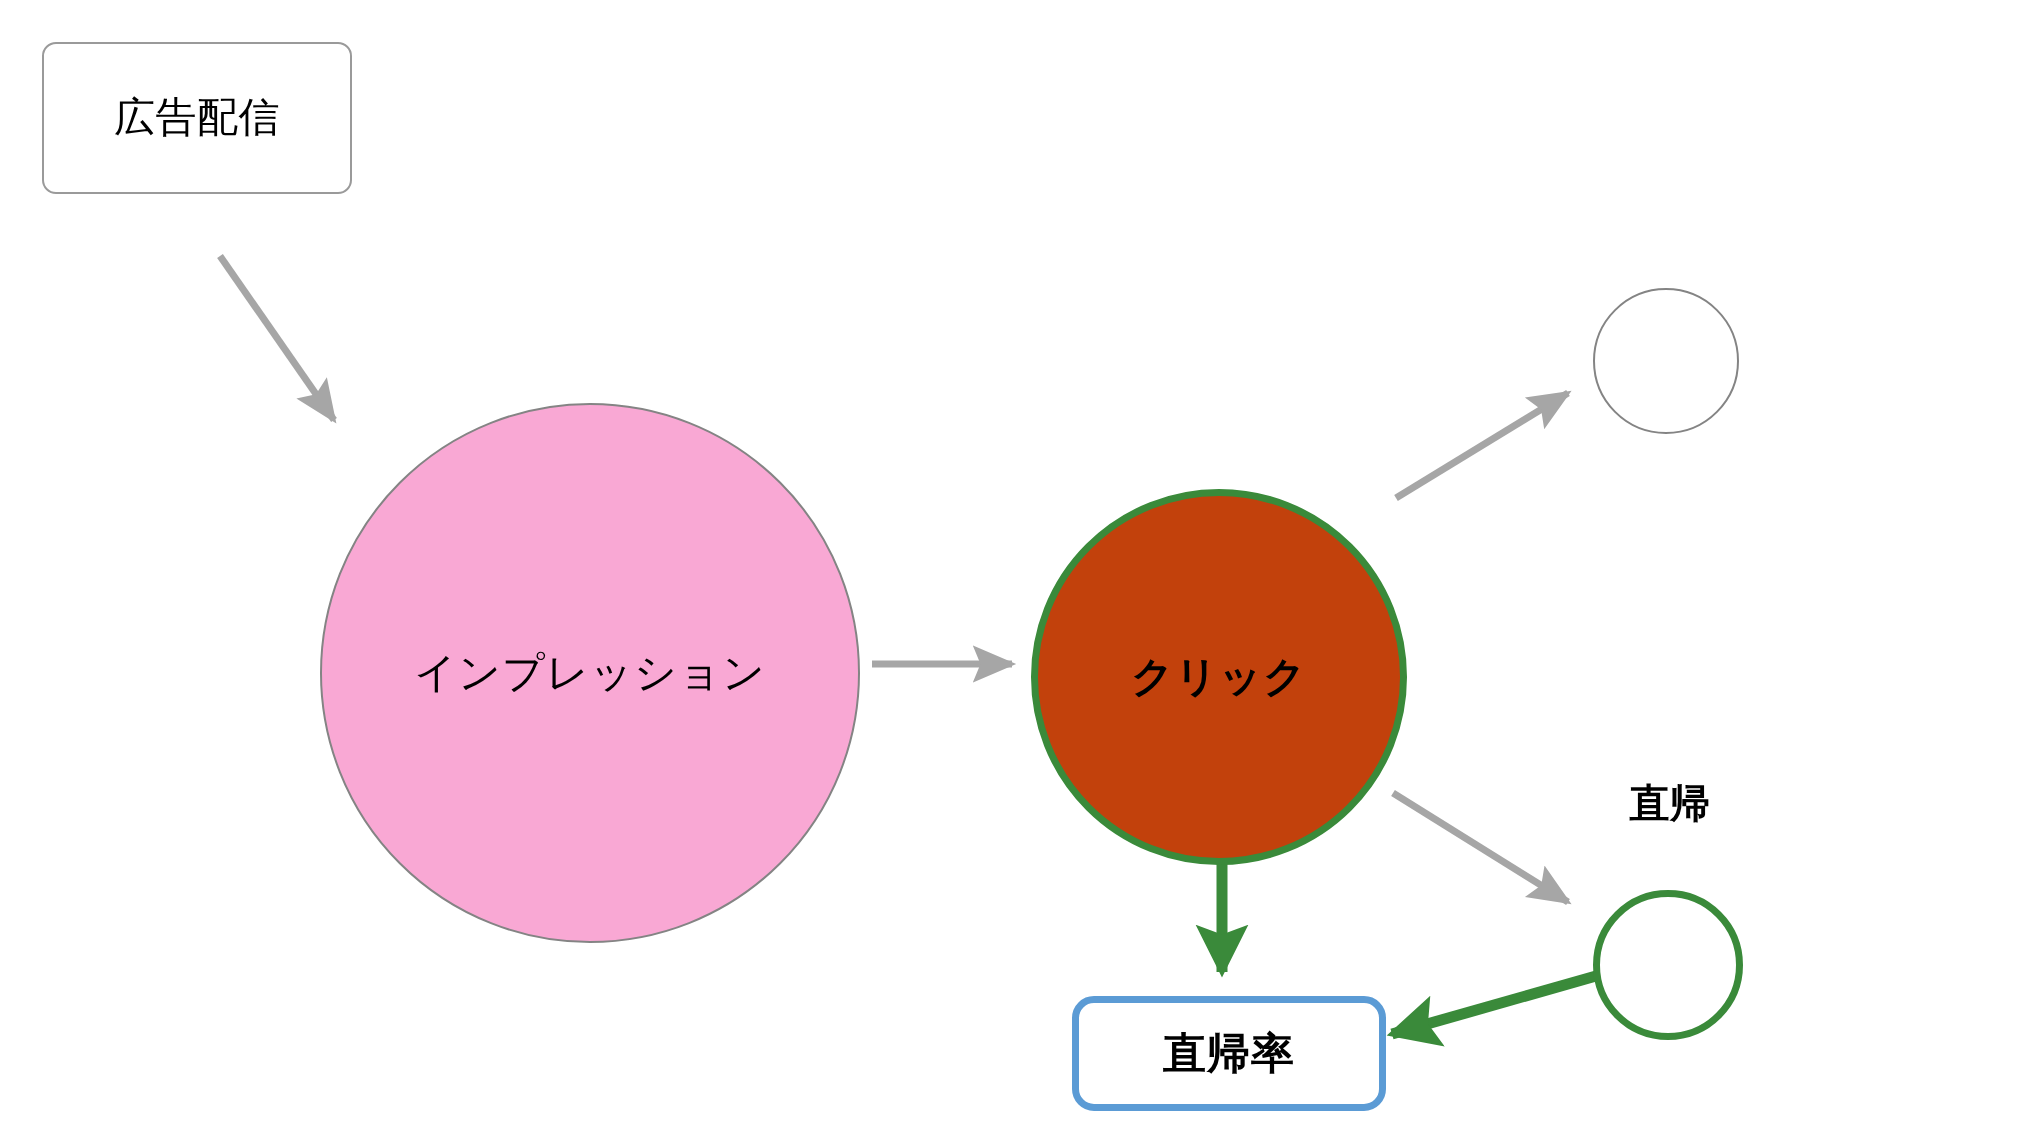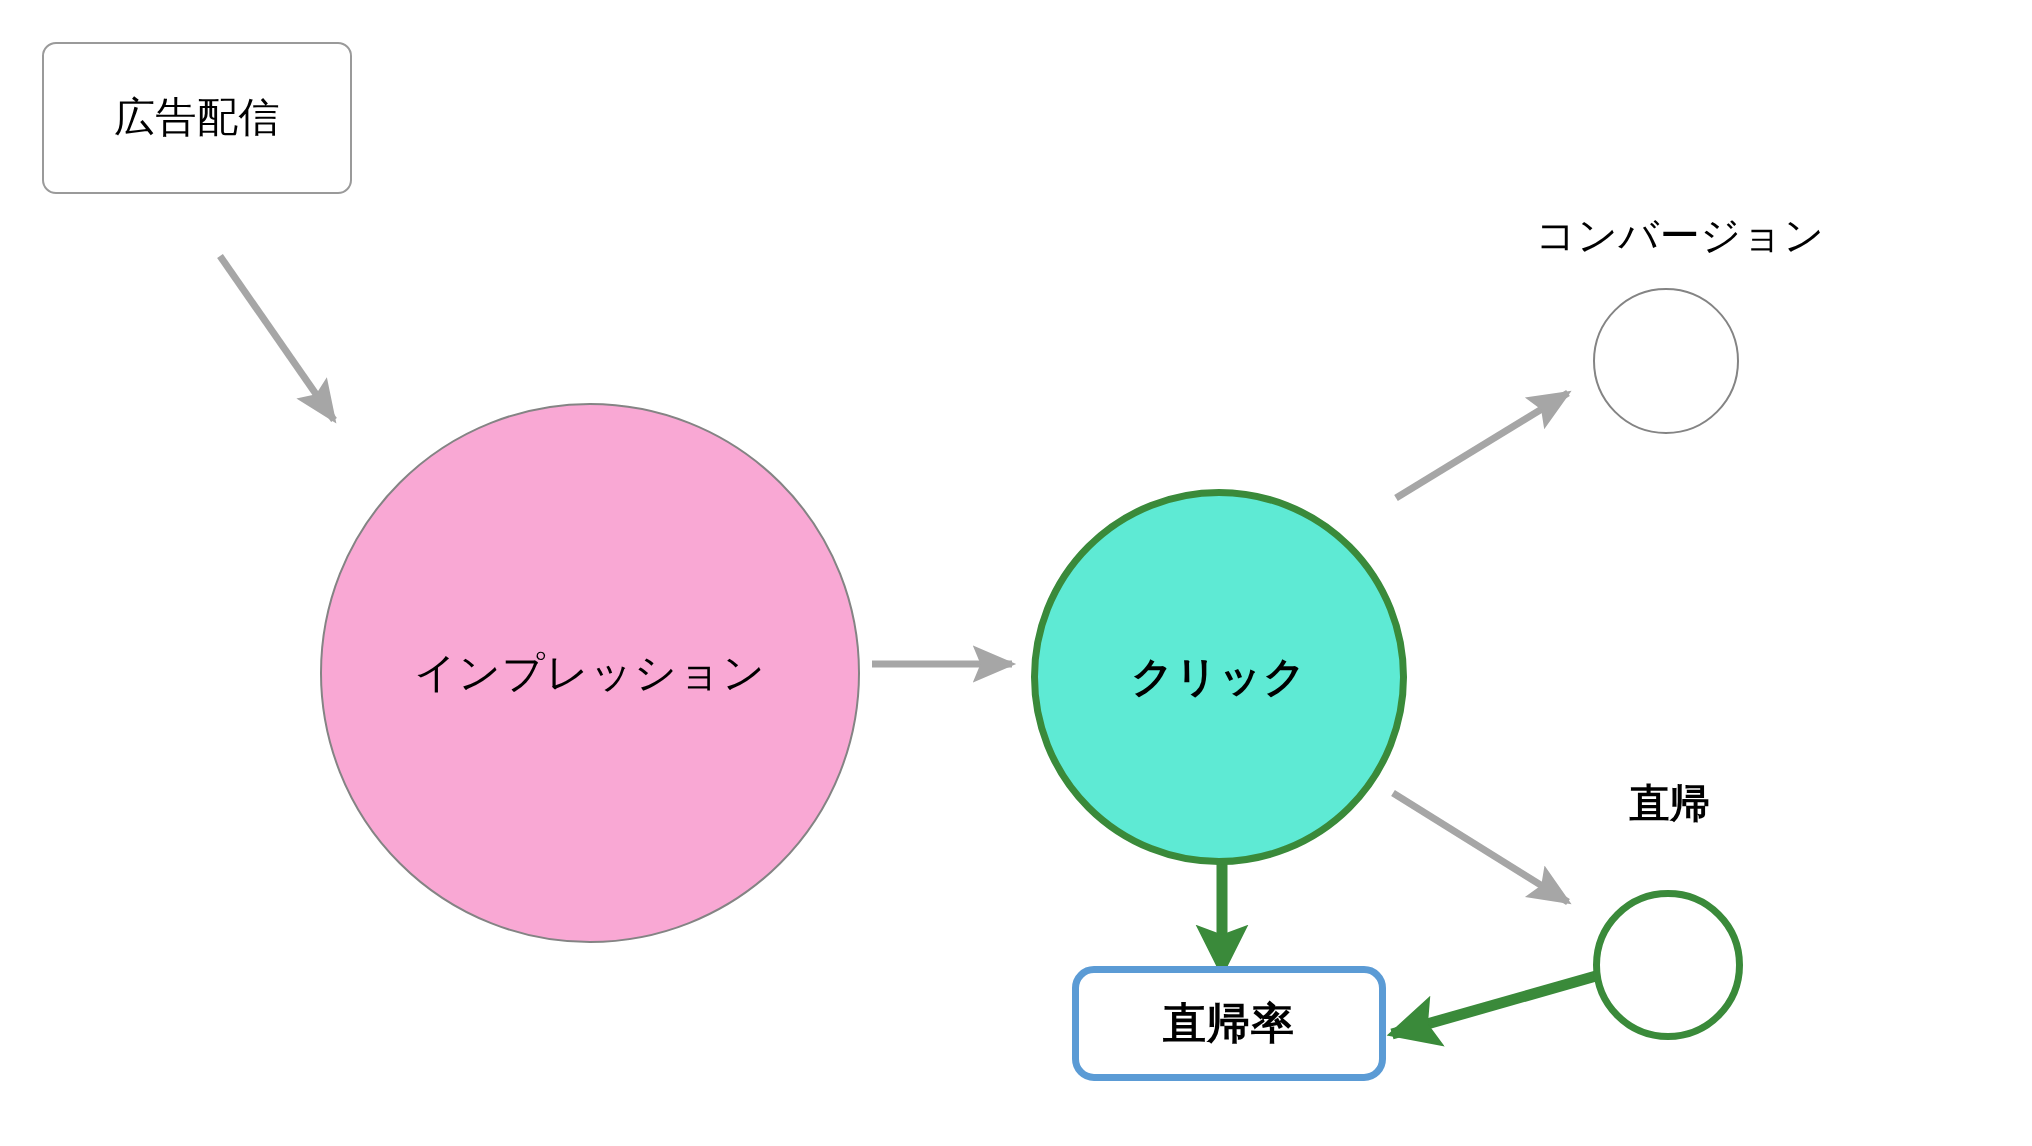--- a/index.html
+++ b/index.html
@@ -71,21 +71,21 @@
   }
 
   
   #node-click {
     left: 1031px;
     top: 489px;
     width: 376px;
     height: 376px;
     border: 7px solid #3a8a3a;
     border-radius: 50%;
-    background: #5eead4;
+    background: #c2410c;
     font-family: Liberation Serif, serif;
   }
   #node-click .node-label {
     font-size: 42px;
     color: #000000;
     font-weight: 700;
     letter-spacing: 1px;
   }
 
   
@@ -136,21 +136,21 @@
     font-size: 40px;
     color: #000000;
     font-weight: 700;
     letter-spacing: 0.5px;
     white-space: nowrap;
   }
 
   
   #node-bounce-rate {
     left: 1072px;
-    top: 966px;
+    top: 996px;
     width: 314px;
     height: 115px;
     border: 7px solid #5b9bd5;
     border-radius: 22px;
     background: #ffffff;
   }
   #node-bounce-rate .node-label {
     font-size: 43px;
     color: #000000;
     font-weight: 700;
@@ -193,23 +193,20 @@
 
   <div class="node" id="node-impression">
     <span class="node-label">インプレッション</span>
   </div>
 
   <div class="node" id="node-click">
     <span class="node-label">クリック</span>
   </div>
 
   <div class="node" id="node-conversion"></div>
-  <div class="node" id="label-conversion">
-    <span class="node-label">コンバージョン</span>
-  </div>
 
   <div class="node" id="node-bounce"></div>
   <div class="node" id="label-bounce">
     <span class="node-label">直帰</span>
   </div>
 
   <div class="node" id="node-bounce-rate">
     <span class="node-label">直帰率</span>
   </div>
 

